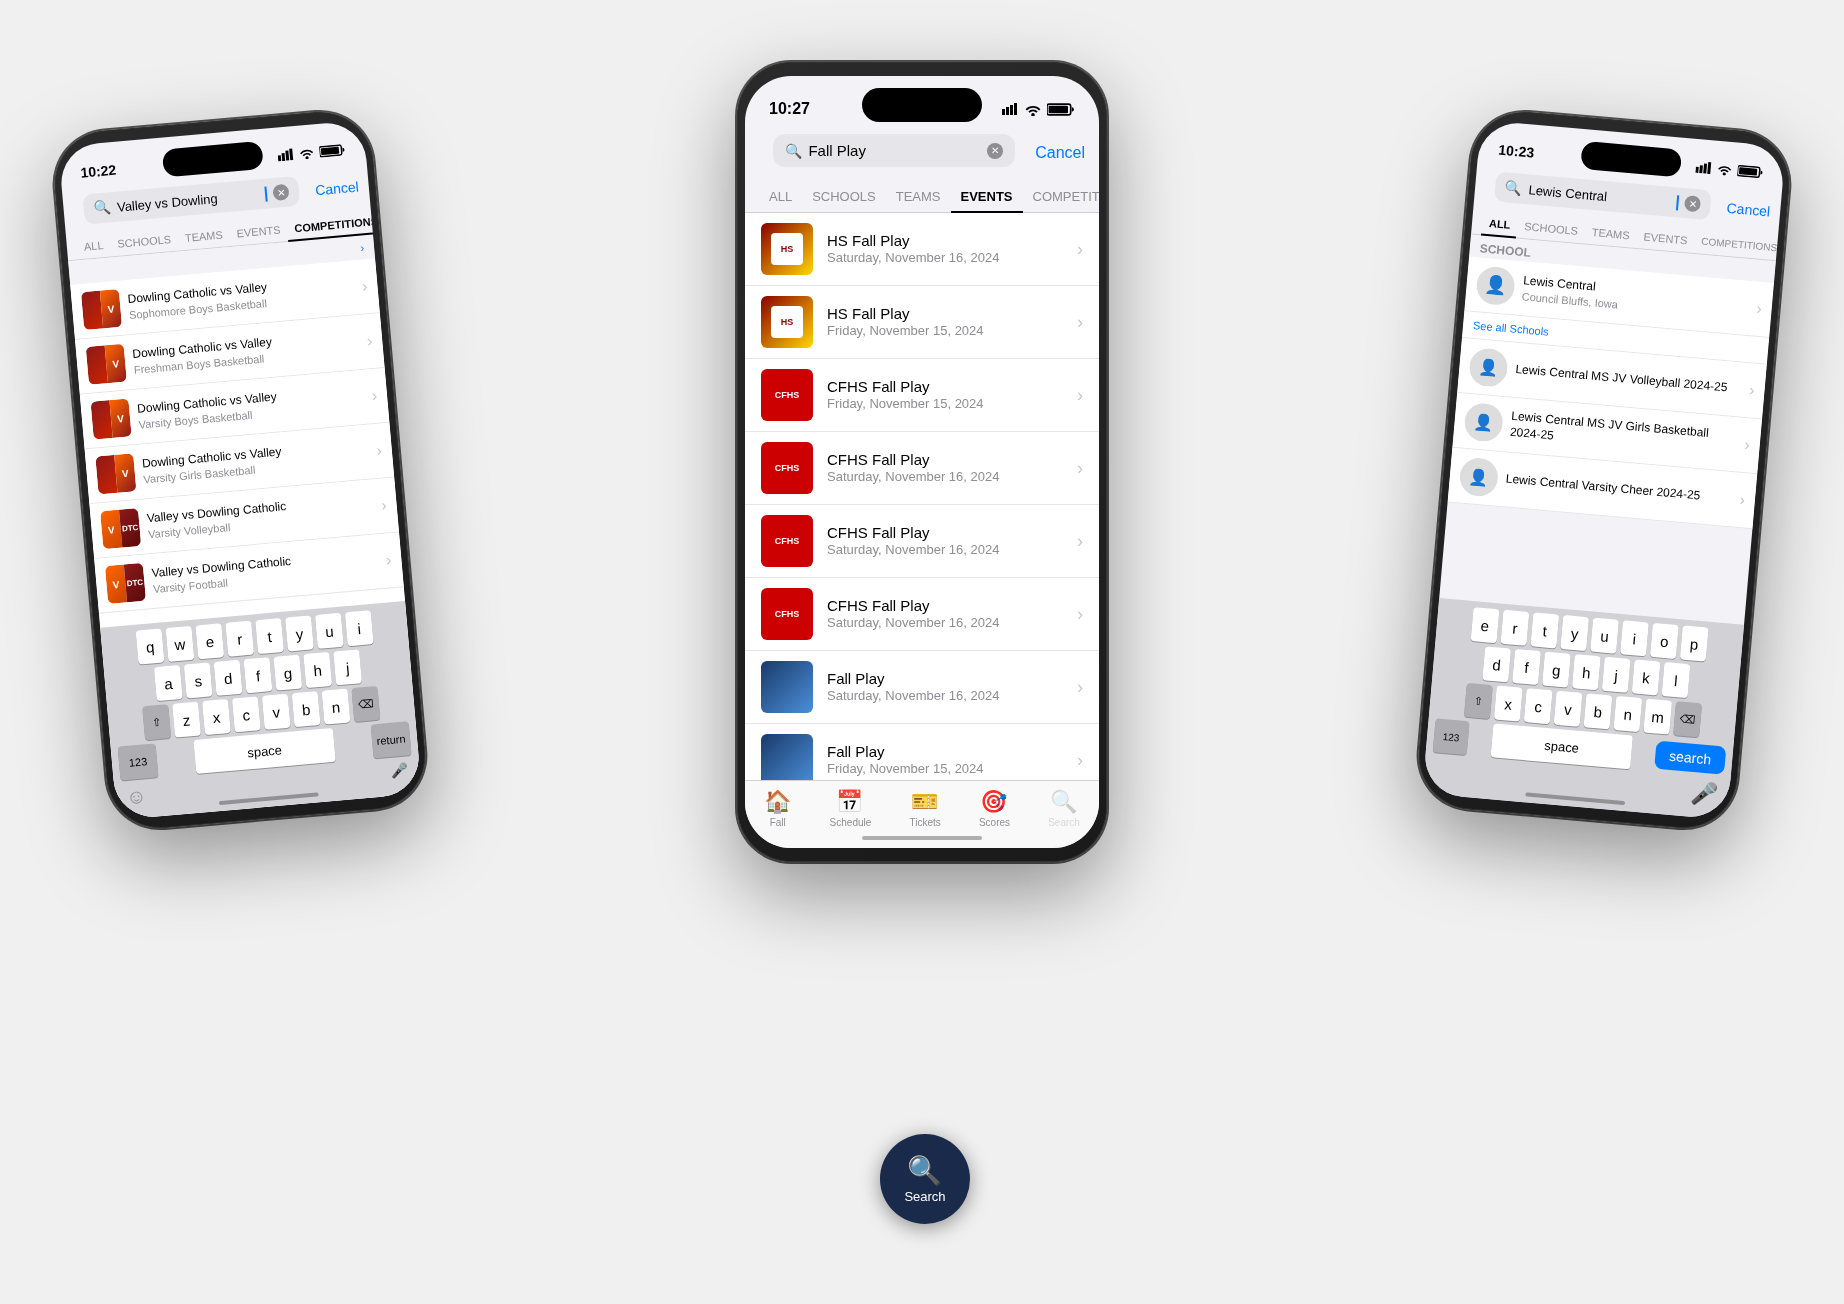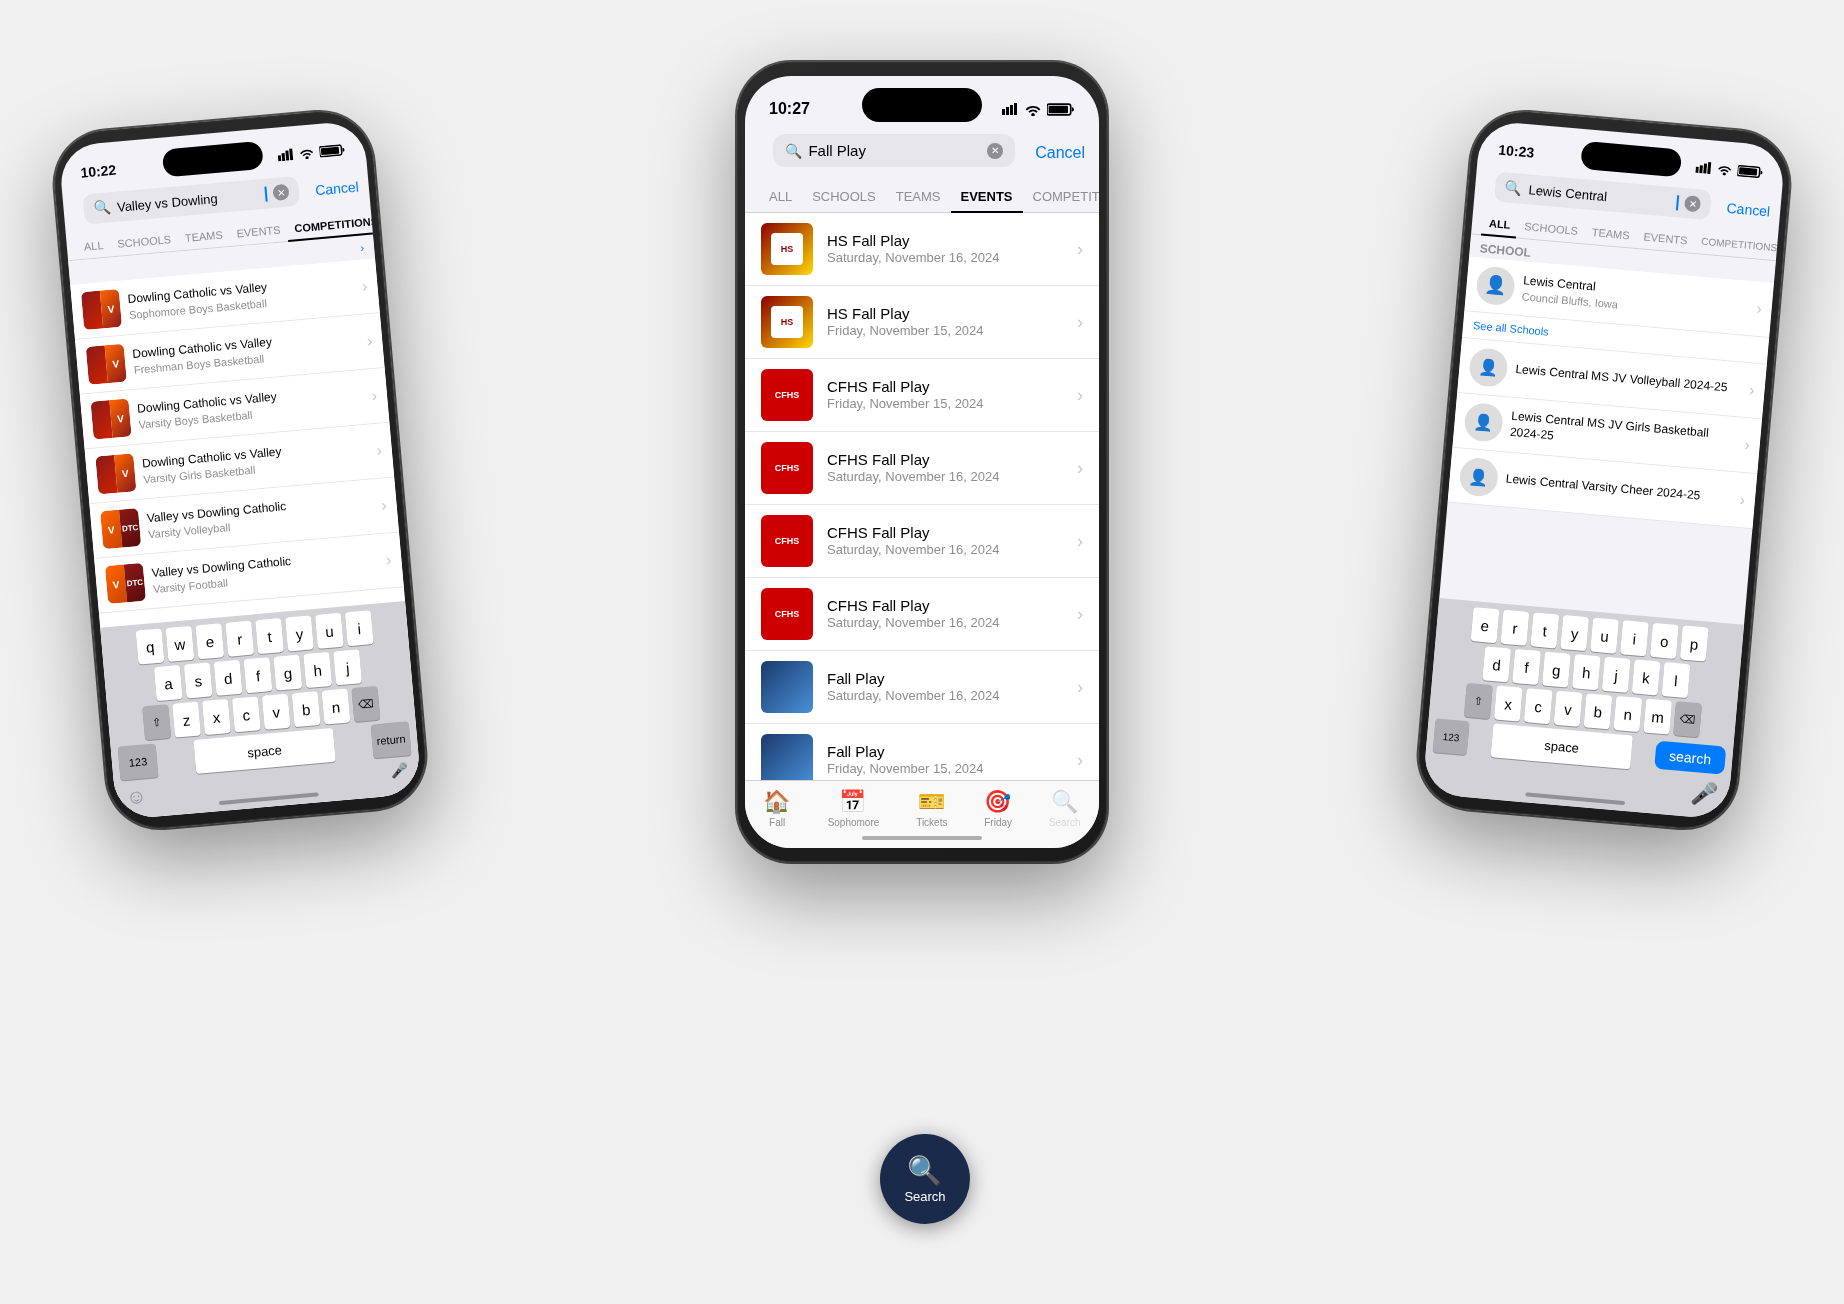--- a/index.html
+++ b/index.html
@@ -880,29 +880,29 @@
 
       </div>
 
       <div class="tab-bar">
         <div class="tab-item">
           <span class="tab-icon">🏠</span>
           <span>Fall</span>
         </div>
         <div class="tab-item">
           <span class="tab-icon">📅</span>
-          <span>Sophomore</span>
+          <span>Schedule</span>
         </div>
         <div class="tab-item">
           <span class="tab-icon">🎫</span>
           <span>Tickets</span>
         </div>
         <div class="tab-item">
           <span class="tab-icon">🎯</span>
-          <span>Friday</span>
+          <span>Scores</span>
         </div>
         <div class="tab-item" style="opacity:0.3">
           <span class="tab-icon">🔍</span>
           <span>Search</span>
         </div>
       </div>
     </div>
     <div class="home-bar"></div>
   </div>
 </div>

